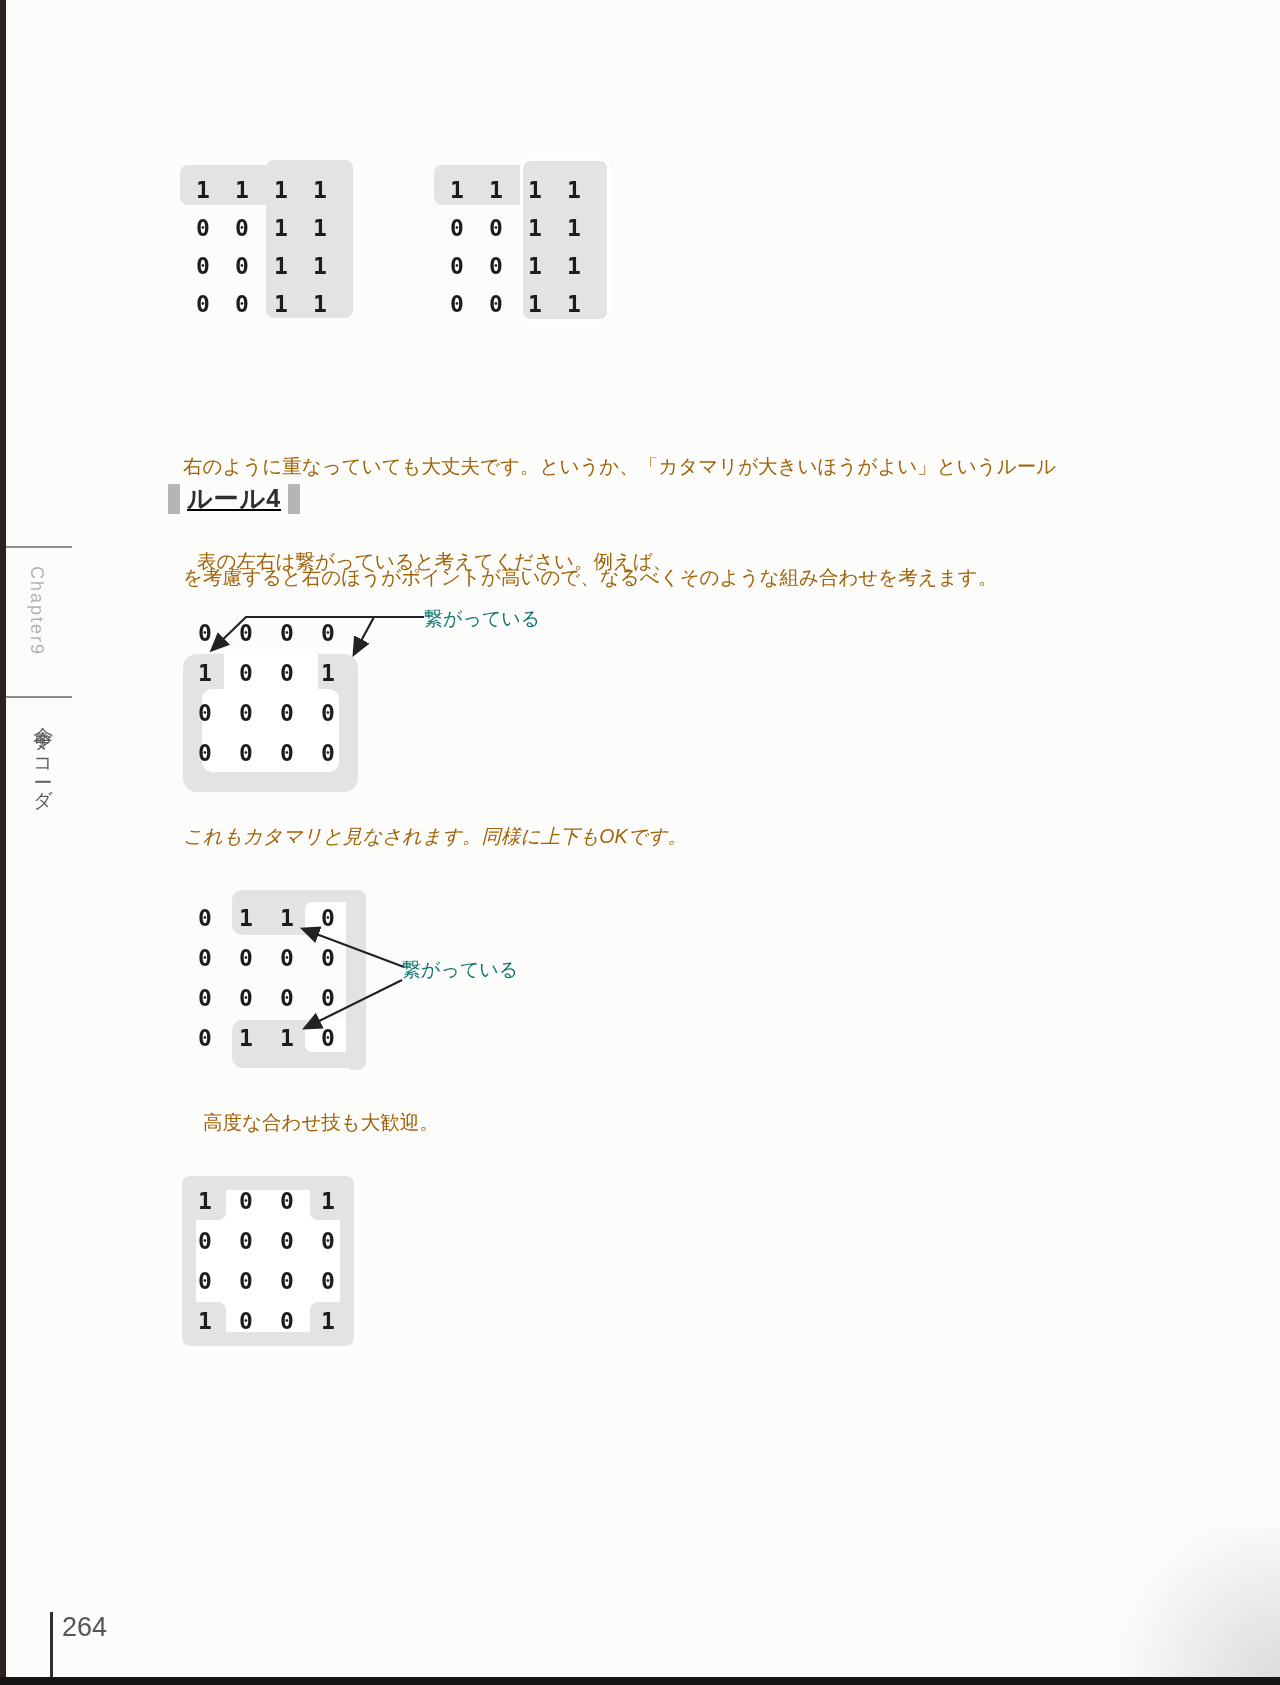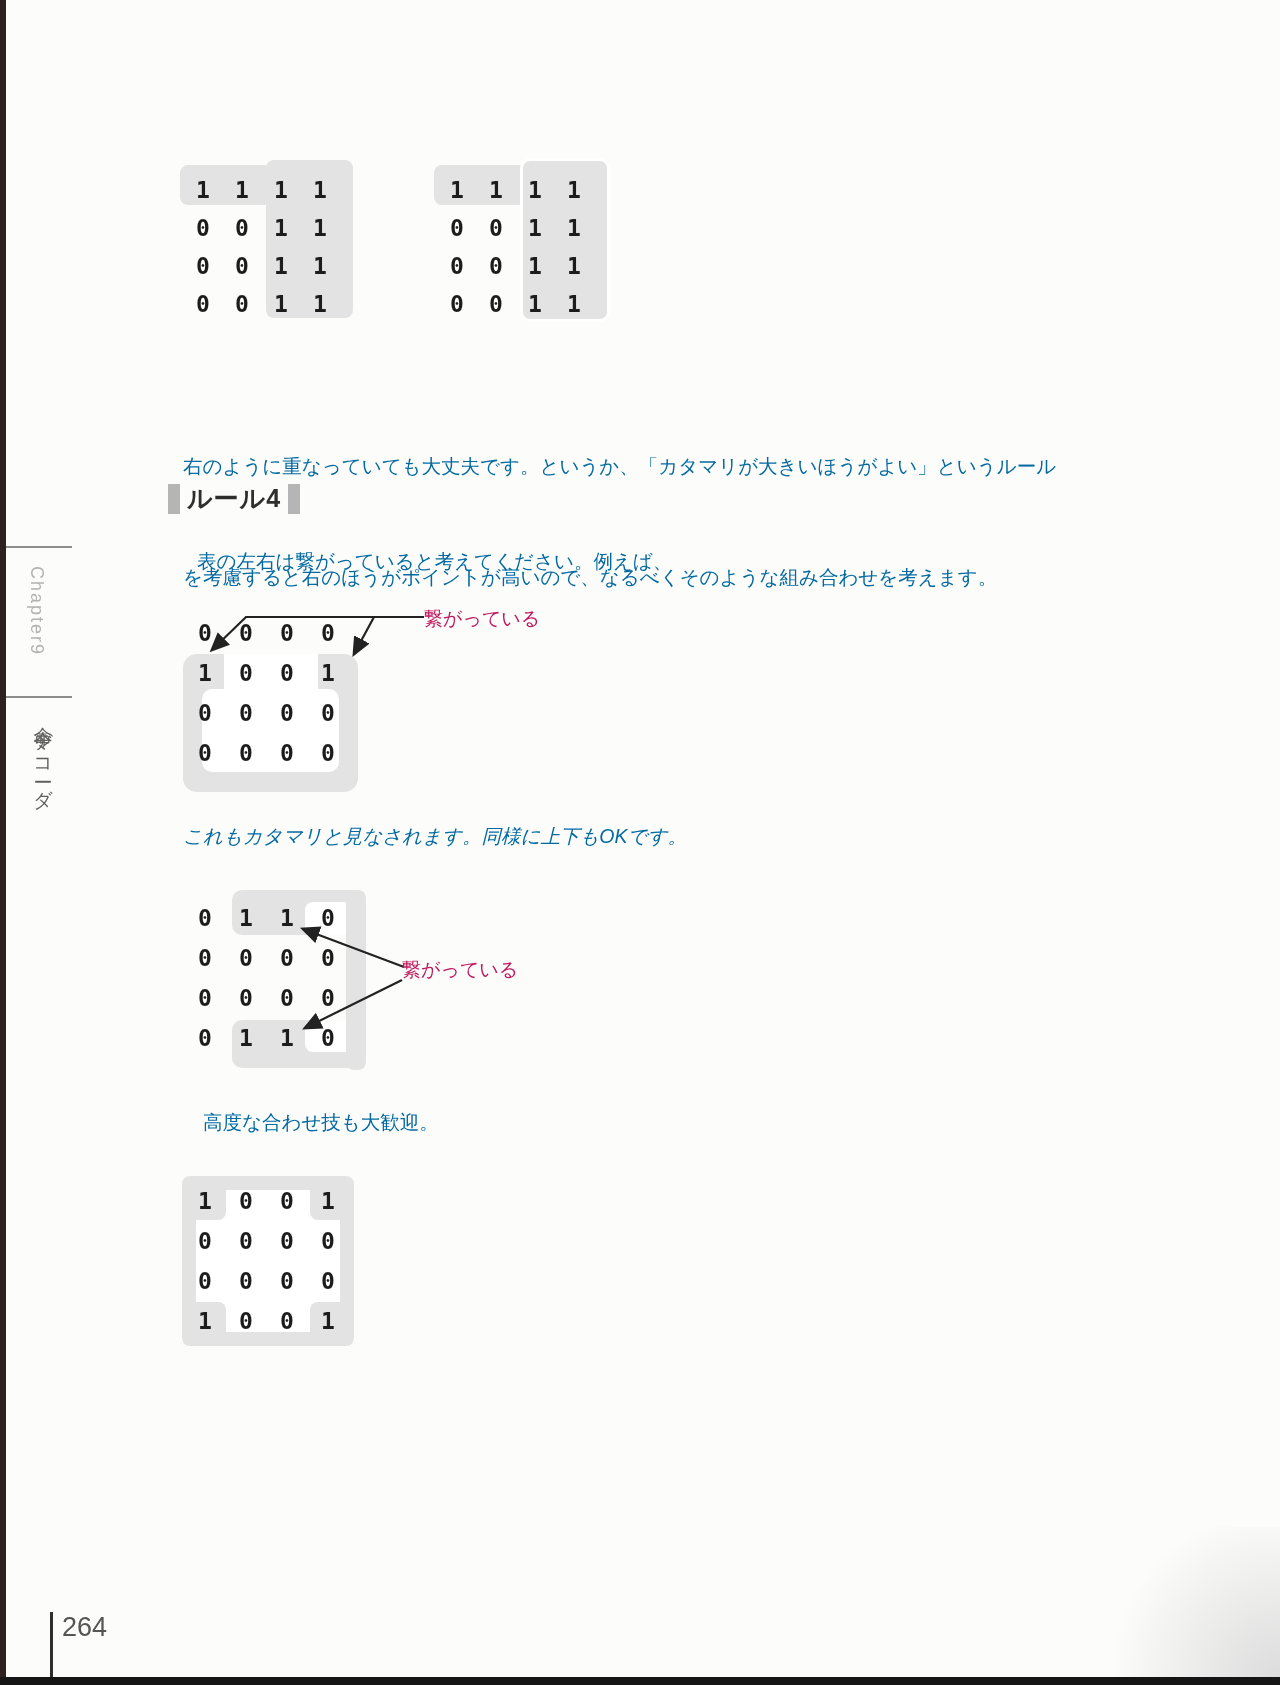--- a/index.html
+++ b/index.html
@@ -13,35 +13,35 @@
     background:radial-gradient(circle at 100% 100%, #dcdcdc 0%, rgba(220,220,220,0) 70%);}
 
   
   .side-line{position:absolute;left:6px;width:66px;height:2px;background:#8d8d8d;}
   .side-chapter{position:absolute;left:26px;top:566px;writing-mode:vertical-rl;
     font-size:18px;color:#b2b2b2;letter-spacing:2px;}
   .side-section{position:absolute;left:30px;top:712px;writing-mode:vertical-rl;text-orientation:upright;
     font-size:19px;color:#5f5f5f;letter-spacing:4px;}
 
   
-  .para{position:absolute;color:#0369a1;font-size:19.5px;line-height:37px;white-space:pre;}
-  .heading{position:absolute;left:168px;top:482px;display:flex;align-items:center;}
+  .para{position:absolute;color:#a16207;font-size:19.5px;line-height:37px;white-space:pre;}
+  .heading{position:absolute;left:168px;top:482px;display:flex;align-items:center;text-decoration:underline;}
   .heading .bar{width:12px;height:30px;background:#b5b5b5;}
   .heading .htxt{font-size:25px;font-weight:bold;color:#2e2e2e;margin:0 7px;letter-spacing:1px;}
 
   
   .matrix{position:relative;z-index:2;display:grid;grid-template-columns:repeat(4,24px);column-gap:17px;row-gap:14px;}
   .matrix--tight{grid-template-columns:repeat(4,24px);column-gap:15px;row-gap:12px;}
   .matrix .cell{width:24px;height:26px;line-height:26px;text-align:center;
     font-family:"DejaVu Sans Mono",monospace;font-weight:bold;font-size:23px;color:#1c1c1c;}
   .mwrap{position:absolute;}
   .hl{position:absolute;background:#e3e3e3;z-index:1;}
   .hl--white{background:#ffffff;z-index:1;}
 
-  .conn-label{position:absolute;font-size:19px;color:#be185d;z-index:4;}
+  .conn-label{position:absolute;font-size:19px;color:#0f766e;z-index:4;}
   .arrows{position:absolute;z-index:3;}
   .arrows path{stroke:#222;stroke-width:2.2;fill:none;}
 
   
   .pg-line{position:absolute;left:50px;top:1612px;width:3px;height:73px;background:#2f2f2f;}
   .pg-num{position:absolute;left:62px;top:1612px;font-size:27px;color:#555;text-align:right;}
 </style>
 </head>
 <body>
 

